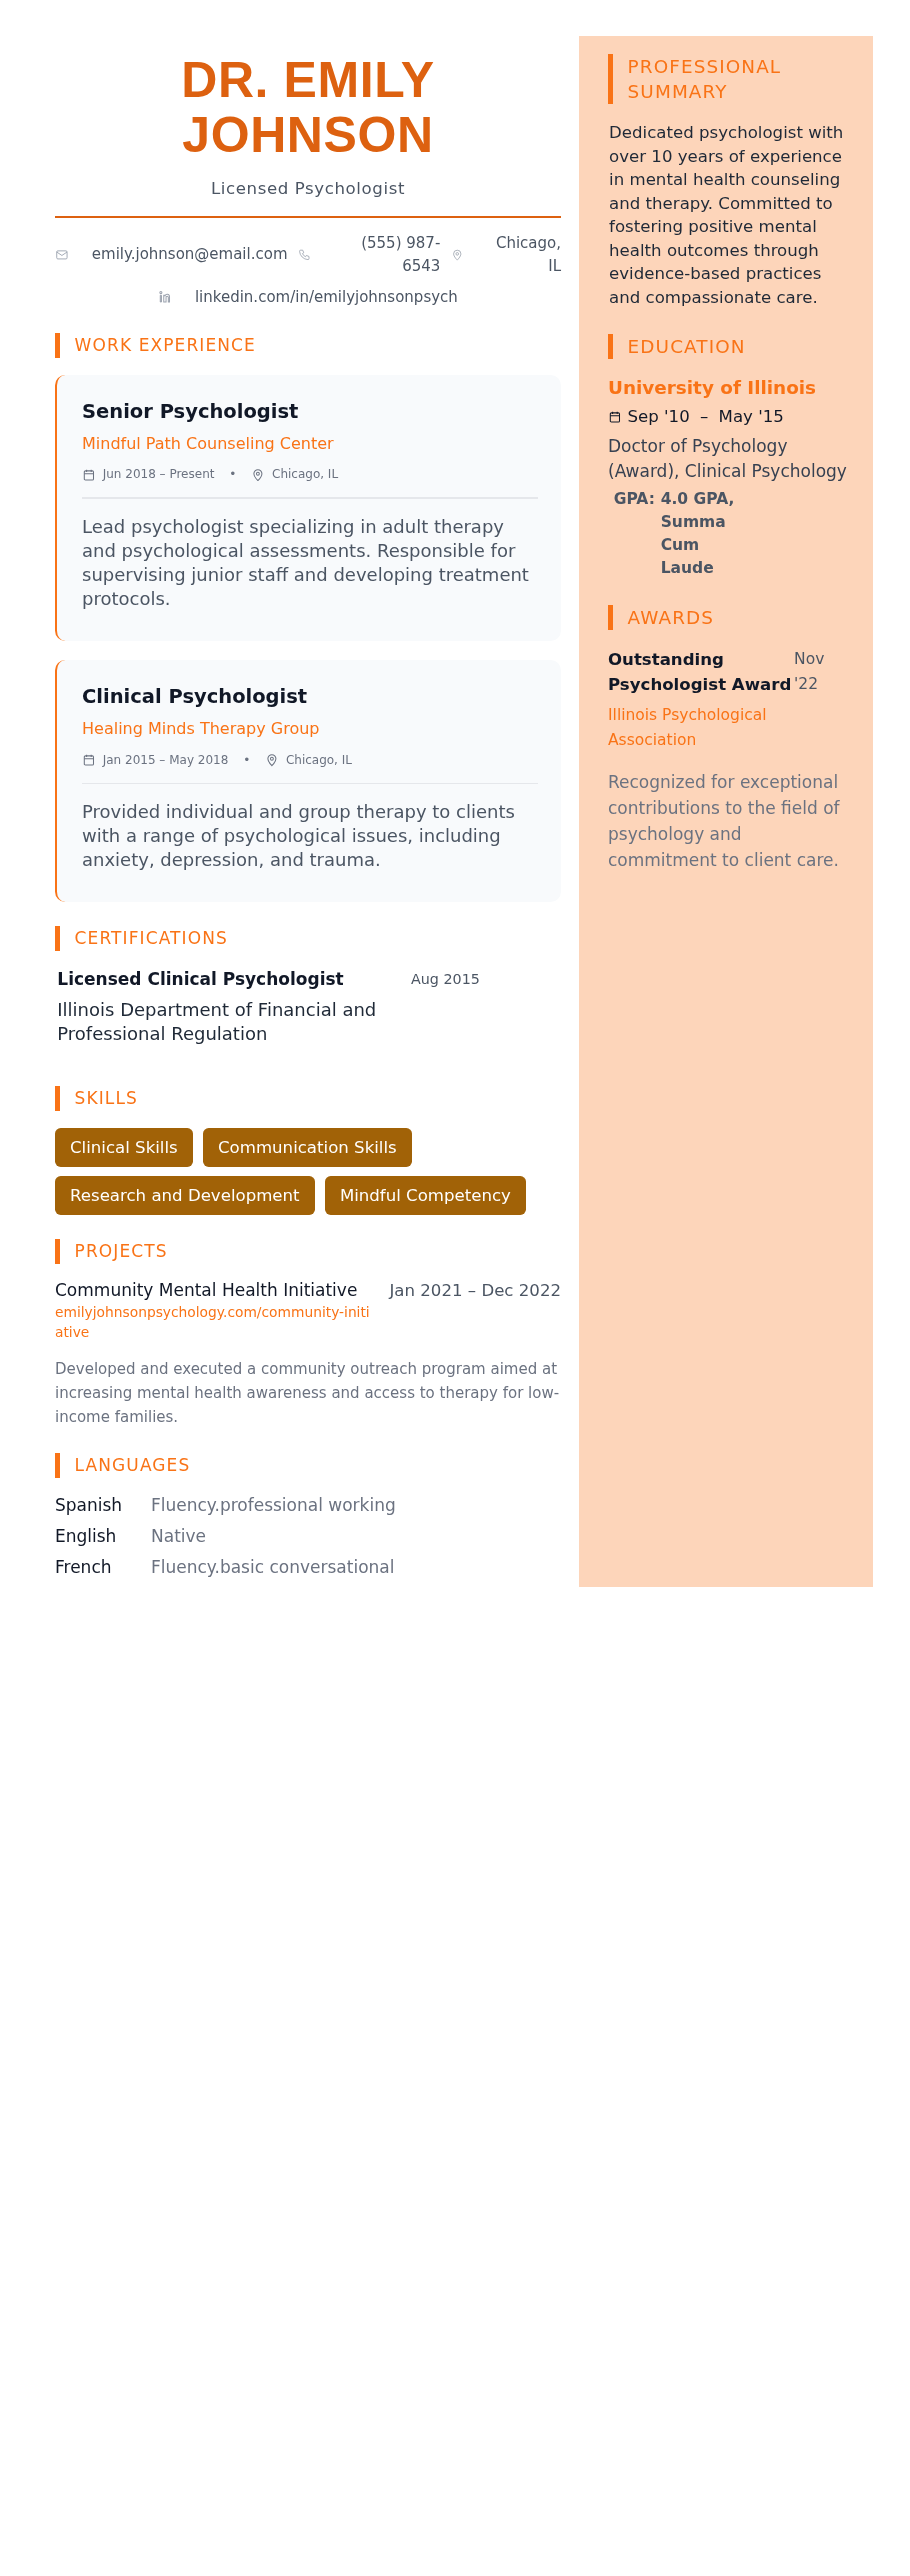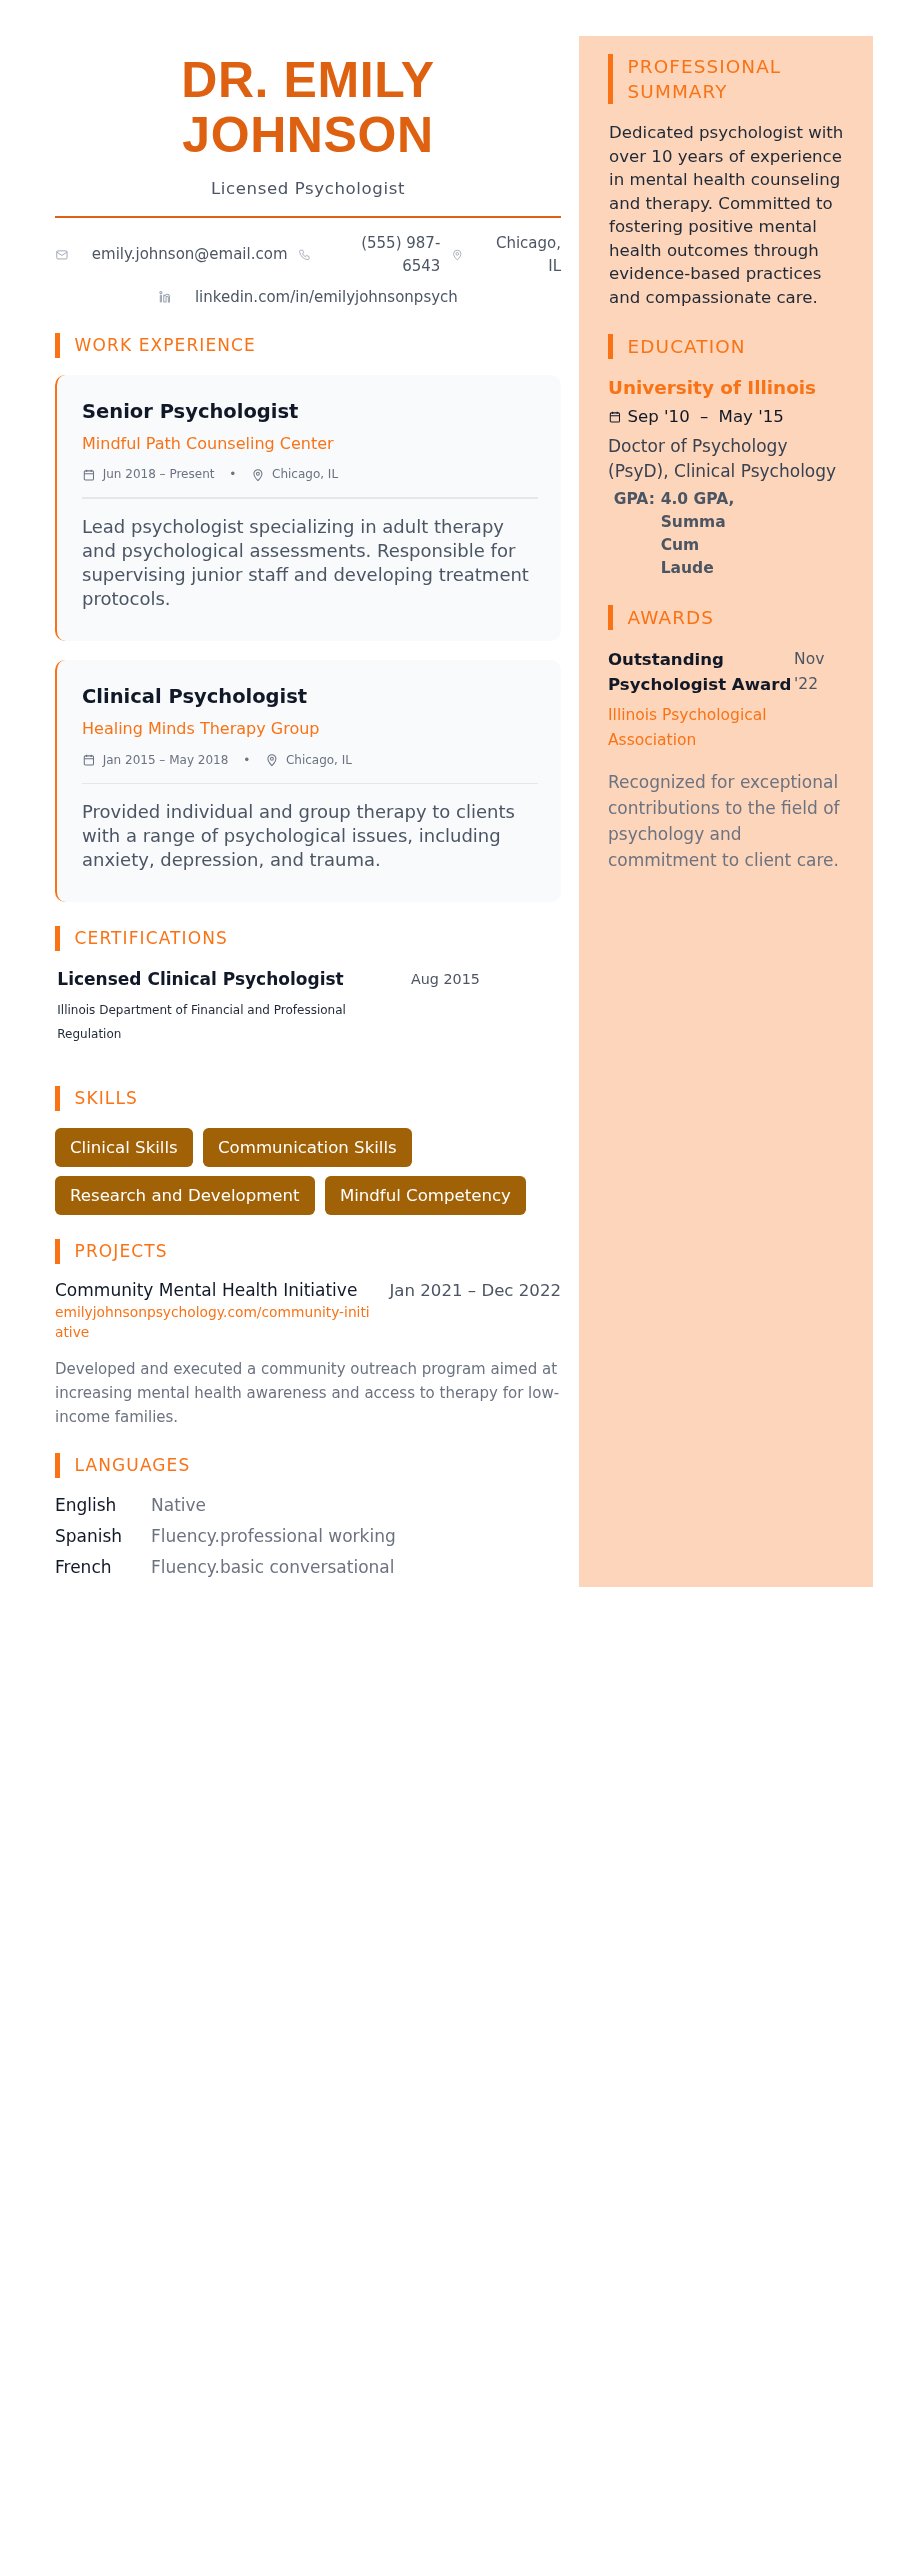--- a/index.html
+++ b/index.html
@@ -28,21 +28,21 @@
     .card .role { font-weight: 700; font-size: 19.5px; color: #111827; line-height: 25px; }
     .card .company { color: #F97316; font-size: 16px; line-height: 23px; margin-top: 8px; }
     .card .meta { display: flex; align-items: center; gap: 6.9px; font-size: 12px; color: #6b7280; margin-top: 12.6px; }
     .card .meta .dot { margin: 0 8px; }
     .card .divider { height: 1.1px; background: #e5e7eb; margin-top: 16px; }
     .card .desc { font-size: 18px; line-height: 24px; color: #4b5563; margin-top: 16px; }
 
     .cert-row { display: flex; margin-top: 17px; }
     .cert-left { width: 356px; padding-left: 2.3px; }
     .cert-name { font-weight: 700; font-size: 17px; line-height: 23px; color: #111827; }
-    .cert-issuer { font-size: 12px; line-height: 24px; color: #1f2937; margin-top: 6.9px; }
+    .cert-issuer { font-size: 18px; line-height: 24px; color: #1f2937; margin-top: 6.9px; }
     .cert-date { font-size: 14.3px; color: #4b5563; line-height: 23px; }
 
     .skills { display: flex; flex-wrap: wrap; gap: 9.2px 10.3px; margin-top: 17px; width: 506px; }
     .pill { background: #a16207; color: #ffffff; font-size: 16.6px; line-height: 39px; height: 39px; padding: 0 15px; border-radius: 5.7px; }
 
     .proj-row { display: flex; justify-content: space-between; margin-top: 15px; }
     .proj-name { font-size: 17px; line-height: 23px; color: #111827; font-weight: 500; }
     .proj-date { font-size: 16.6px; color: #4b5563; line-height: 23px; }
     .proj-link { color: #F97316; font-size: 13.8px; line-height: 20.6px; width: 321px; word-break: break-all; }
     .proj-desc { font-size: 15px; line-height: 24px; color: #6b7280; margin-top: 13.8px; }
@@ -220,26 +220,26 @@
     </div>
   </section>
 
   <section>
     <div class="section-head">
       <span class="bar"></span>
       <span class="label">LANGUAGES</span>
     </div>
     <div class="lang-list">
       <div class="lang-row">
+        <span class="lang-name">Spanish</span>
+        <span class="lang-level">Fluency.professional working</span>
+      </div>
+      <div class="lang-row">
         <span class="lang-name">English</span>
         <span class="lang-level">Native</span>
-      </div>
-      <div class="lang-row">
-        <span class="lang-name">Spanish</span>
-        <span class="lang-level">Fluency.professional working</span>
       </div>
       <div class="lang-row">
         <span class="lang-name">French</span>
         <span class="lang-level">Fluency.basic conversational</span>
       </div>
     </div>
   </section>
 </div>
 
 <aside class="sidebar">
@@ -263,21 +263,21 @@
         <span class="ico">
           <svg viewBox="0 0 24 24" fill="none" stroke="#111827" stroke-width="1.8">
               <rect x="4" y="5" width="16" height="16" rx="2"></rect>
               <path d="M4 10h16M8 3v4M16 3v4"></path>
             </svg>
         </span>
         <span>Sep '10</span>
         <span style="margin:0 4.6px;">–</span>
         <span>May '15</span>
       </div>
-      <div class="edu-degree">Doctor of Psychology (PsyD), Clinical Psychology</div>
+      <div class="edu-degree">Doctor of Psychology (Award), Clinical Psychology</div>
       <div class="gpa">
         <span class="gpa-label">GPA:</span>
         <span class="gpa-value">4.0 GPA, Summa Cum Laude</span>
       </div>
     </div>
   </section>
 
   <section class="sb-section">
     <div class="section-head">
       <span class="bar"></span>

